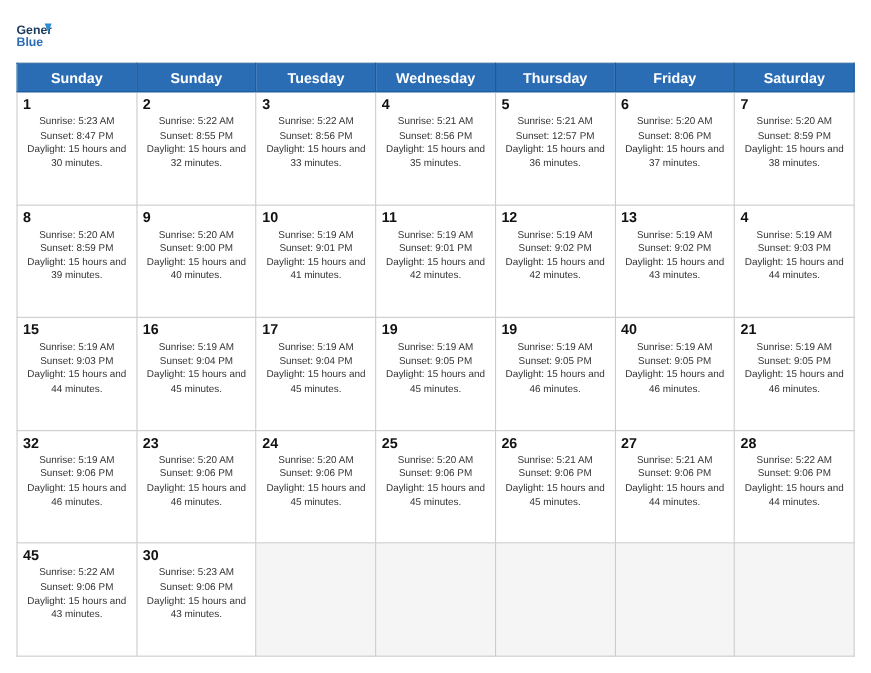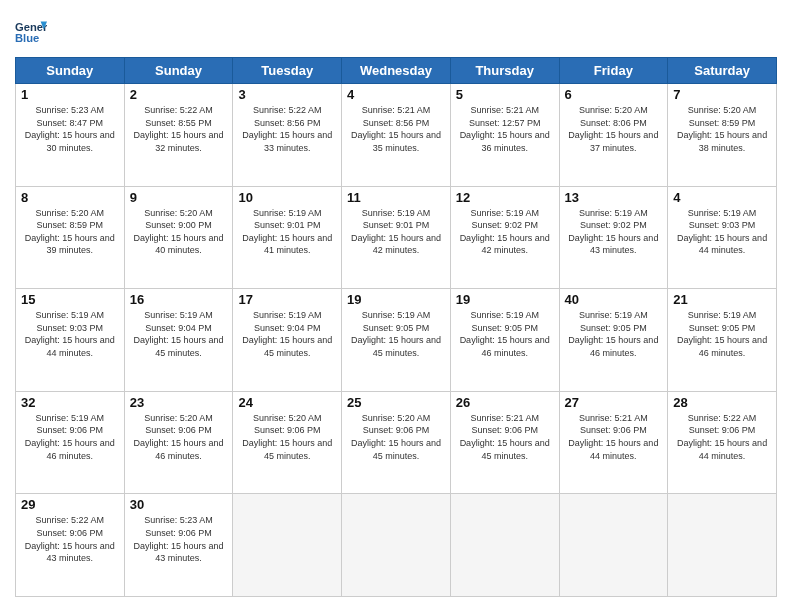--- a/index.html
+++ b/index.html
@@ -346,21 +346,21 @@
         <span class="day-number">28</span>
         <div class="day-info">
           <span>Sunrise: 5:22 AM</span><br>
           <span>Sunset: 9:06 PM</span><br>
           <span>Daylight: 15 hours and 44 minutes.</span>
         </div>
       </td>
         </tr>
         <tr>
           <td>
-        <span class="day-number">29</span>
+        <span class="day-number">45</span>
         <div class="day-info">
           <span>Sunrise: 5:22 AM</span><br>
           <span>Sunset: 9:06 PM</span><br>
           <span>Daylight: 15 hours and 43 minutes.</span>
         </div>
       </td>
           <td>
         <span class="day-number">30</span>
         <div class="day-info">
           <span>Sunrise: 5:23 AM</span><br>

